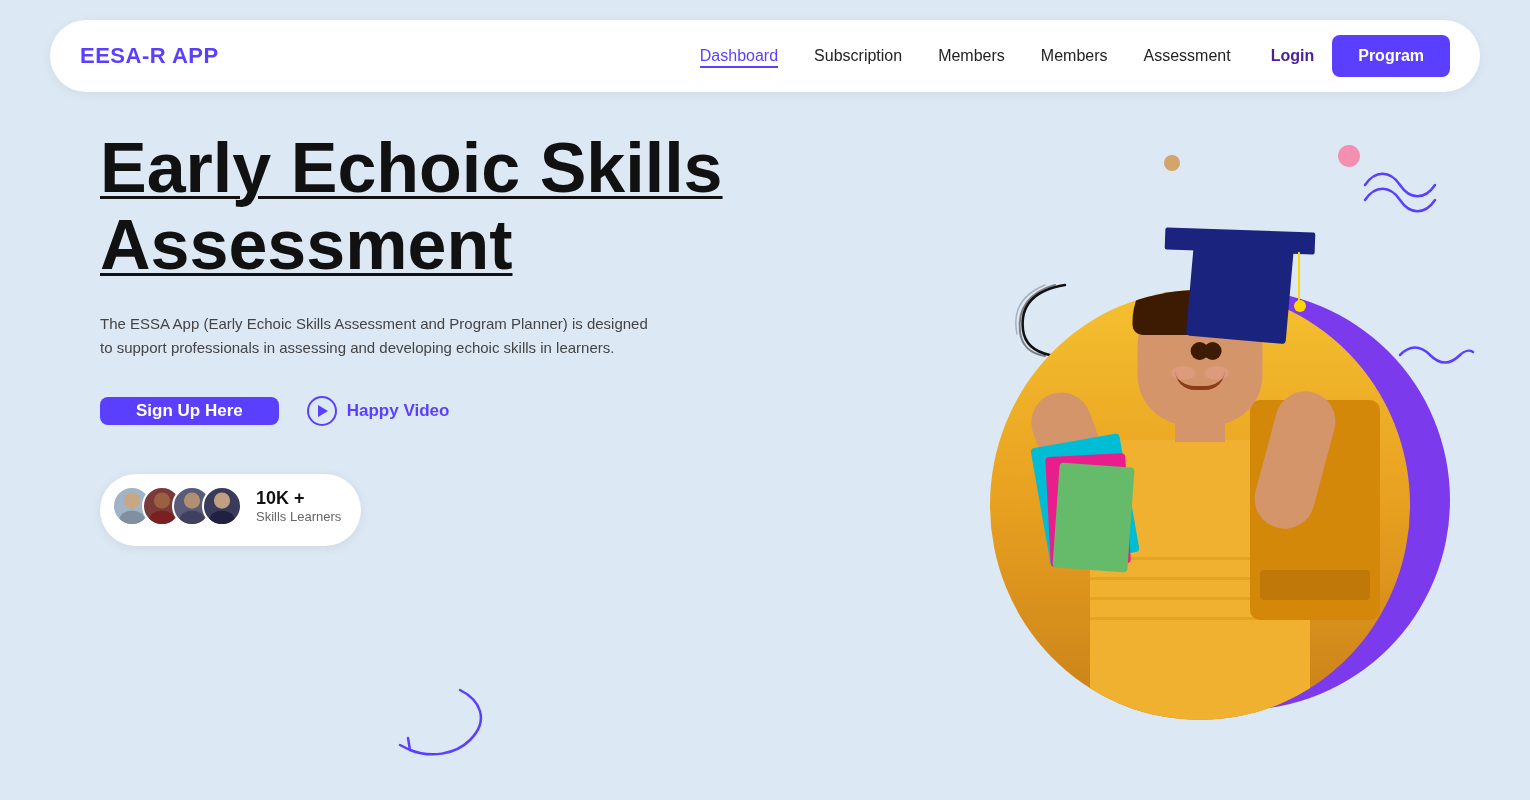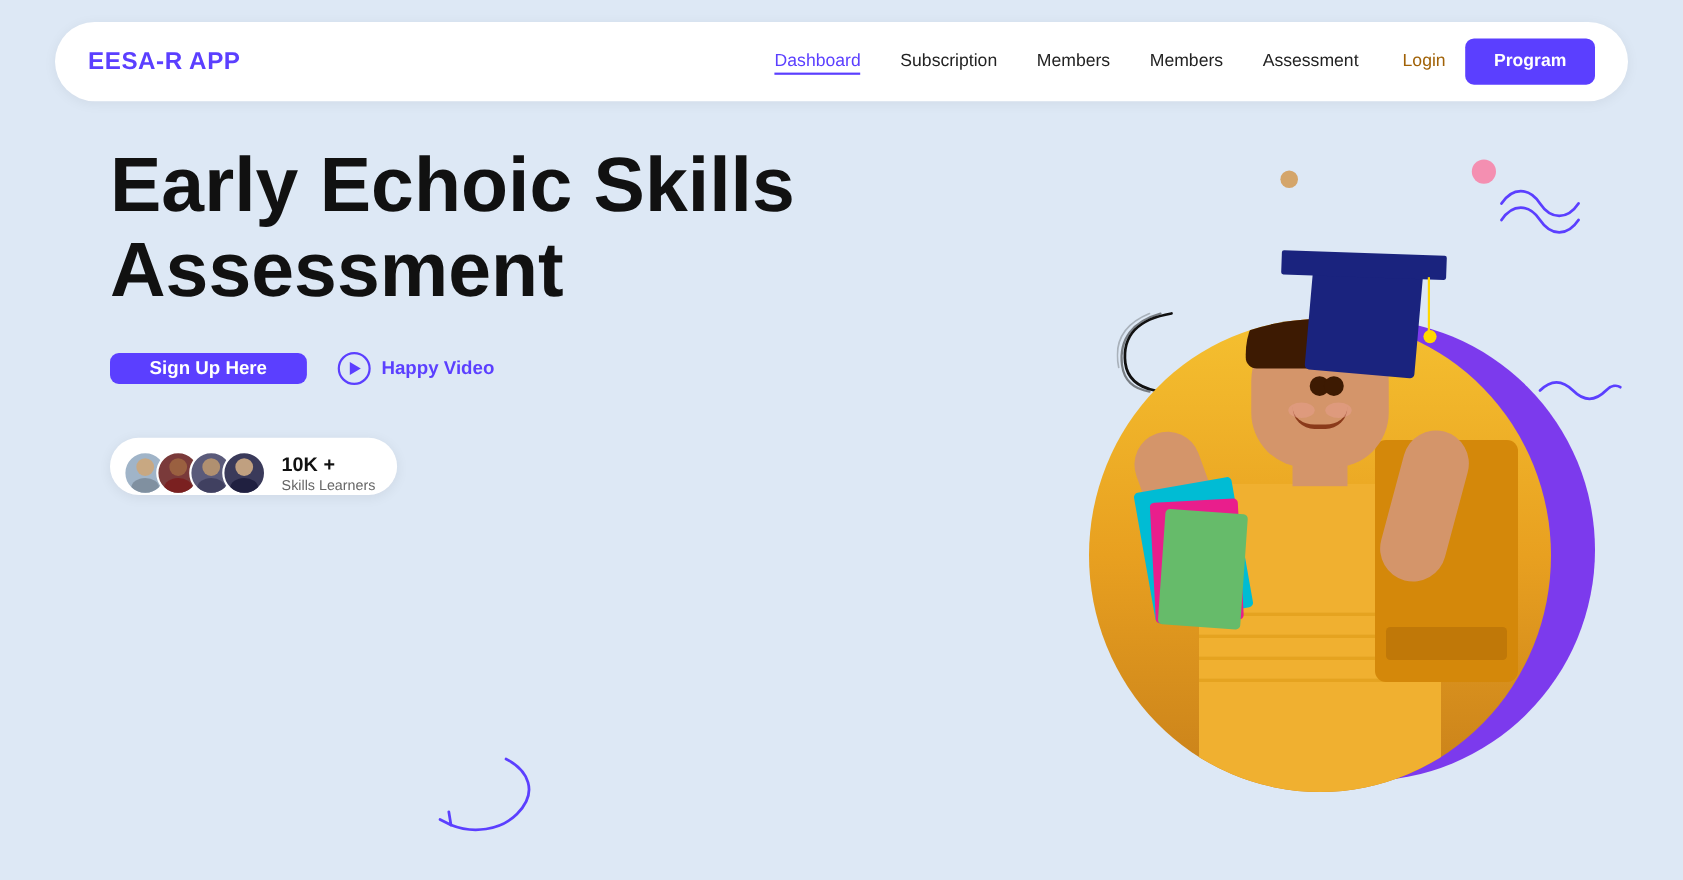--- a/index.html
+++ b/index.html
@@ -53,22 +53,22 @@
     }
     .nav-right {
       display: flex;
       align-items: center;
       gap: 18px;
     }
     .btn-login {
       background: none;
       border: none;
       font-size: 16px;
-      font-weight: 400;
-      color: #a16207;
+      font-weight: 700;
+      color: #4c1d95;
       cursor: pointer;
     }
     .btn-register {
       background: #5b3fff;
       color: #fff;
       border: none;
       border-radius: 8px;
       padding: 12px 26px;
       font-size: 16px;
       font-weight: 700;
@@ -82,20 +82,21 @@
       left: 100px;
       width: 800px;
     }
     .hero-title-bold {
       font-size: 70px;
       font-weight: 900;
       color: #111;
       line-height: 1.1;
     }
     .hero-title-bold span {
+      text-decoration: underline;
       text-decoration-thickness: 3px;
       text-underline-offset: 4px;
       margin-top: 24px;
     }
     .hero-title-light {
       font-size: 68px;
       font-weight: 500;
       color: #222;
       margin-top: 6px;
       line-height: 1.1;
@@ -152,21 +153,21 @@
       margin-left: 2px;
     }
 
     
     .learners-badge {
       display: flex;
       align-items: center;
       gap: 14px;
       background: #fff;
       border-radius: 40px;
-      padding: 12px 20px 0 12px;
+      padding: 12px 20px 20px 12px;
       margin-top: 48px;
       width: fit-content;
       box-shadow: 0 2px 12px rgba(0,0,0,0.07);
     }
     .avatars {
       display: flex;
     }
     .avatar-circle {
       width: 40px;
       height: 40px;
@@ -282,20 +283,21 @@
   </div>
 </nav>
 
 <section class="hero">
   <h1 class="hero-title-bold">
     <span>Early Echoic Skills</span>
   </h1>
   <h1 class="hero-title-bold">
     <span>Assessment</span>
   </h1>
+  <p class="hero-description">The ESSA App (Early Echoic Skills Assessment and Program Planner) is designed to support professionals in assessing and developing echoic skills in learners.</p>
   <div class="hero-buttons">
     <button class="btn-signup">Sign Up Here</button>
     <button class="btn-watch">
       <span class="play-icon">
         <span class="play-triangle"></span>
       </span>
       <span>Happy Video</span>
     </button>
   </div>
 

